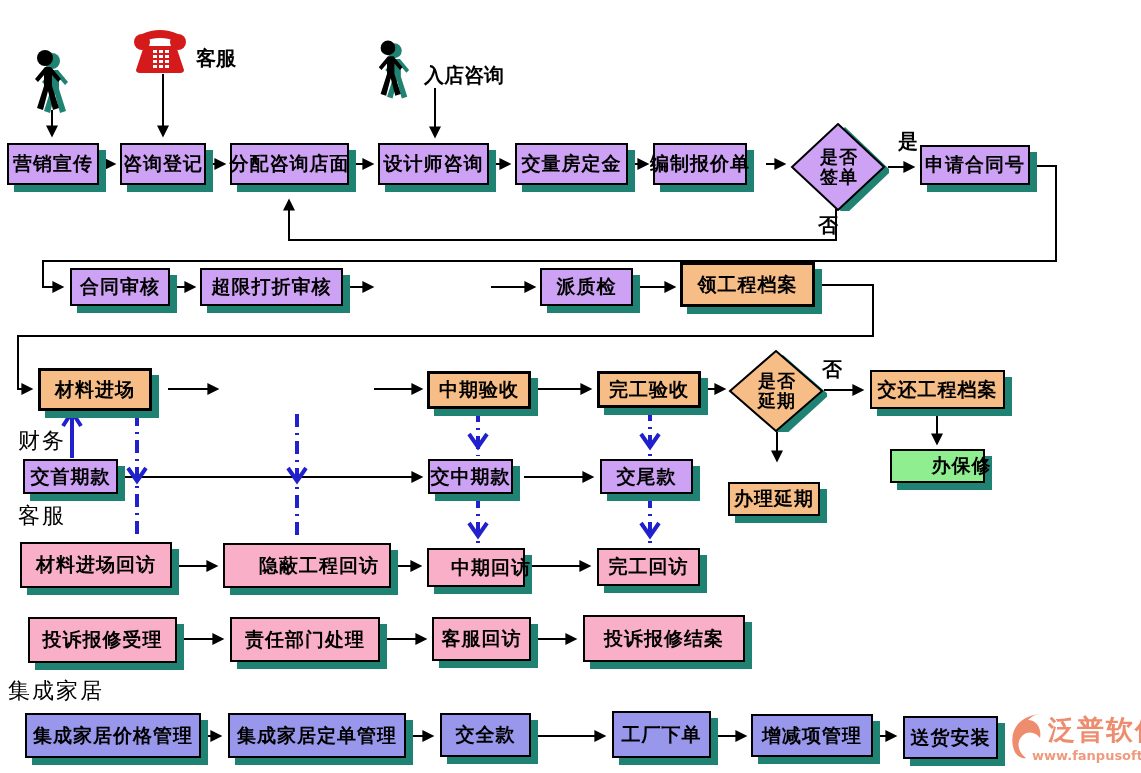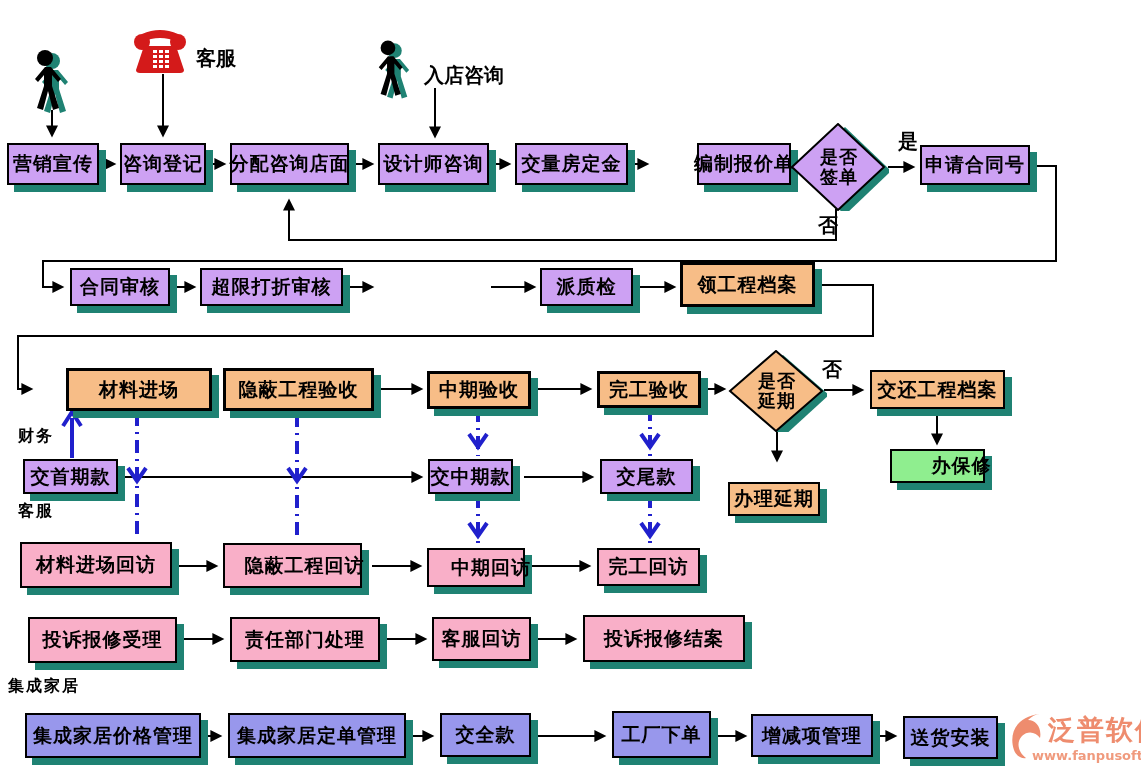--- a/index.html
+++ b/index.html
@@ -12,21 +12,21 @@
     border:2px solid #000;box-shadow:7px 7px 0 #1f8273;
     font-weight:bold;font-size:19px;letter-spacing:1px;white-space:nowrap;
     z-index:3;box-sizing:border-box;
   }
   .thick{border-width:3px;font-family:Liberation Serif, serif;}
   .lilac{background:#cda1f3;}
   .peri{background:#9897ec;}
   .orange{background:#f7bd87;}
   .pink{background:#f9afc8;}
   .green{background:#8fee8f;}
-  .sec-label{position:absolute;font-weight:bold;font-size:16px;letter-spacing:2px;z-index:4;}
+  .sec-label{position:absolute;font-weight:normal;font-size:22px;letter-spacing:2px;z-index:4;}
   .small-label{position:absolute;font-weight:bold;font-size:20px;z-index:4;}
   .diamond{position:absolute;z-index:3;}
   .diamond .dlabel{
     position:absolute;left:0;top:0;width:100%;height:100%;
     display:flex;flex-direction:column;align-items:center;justify-content:center;
     font-weight:bold;font-size:18px;line-height:1.1;letter-spacing:1px;
   }
   .icon{position:absolute;z-index:4;}
   #wires{position:absolute;left:0;top:0;z-index:1;}
   #logo{position:absolute;left:1006px;top:704px;width:135px;height:66px;z-index:5;}
@@ -180,42 +180,41 @@
   <div class="small-label" style="left:822px;top:356px;">否</div>
   <div class="sec-label" style="left:18px;top:426px;">财务</div>
   <div class="sec-label" style="left:18px;top:501px;">客服</div>
   <div class="sec-label" style="left:8px;top:676px;">集成家居</div>
 
   <div class="node lilac" style="left:7px;top:143px;width:92px;height:42px;">营销宣传</div>
   <div class="node lilac" style="left:120px;top:143px;width:86px;height:42px;">咨询登记</div>
   <div class="node lilac" style="left:230px;top:143px;width:119px;height:42px;">分配咨询店面</div>
   <div class="node lilac" style="left:378px;top:143px;width:111px;height:42px;">设计师咨询</div>
   <div class="node lilac" style="left:515px;top:143px;width:113px;height:42px;">交量房定金</div>
-  <div class="node lilac" style="left:653px;top:143px;width:94px;height:42px;margin-left:44px;">编制报价单</div>
+  <div class="node lilac" style="left:653px;top:143px;width:94px;height:42px;">编制报价单</div>
 
   <div class="diamond" style="left:789px;top:123px;width:100px;height:88px;">
     <svg width="100" height="88" viewBox="0 0 100 88">
       <polygon points="56,4 102,48 56,92 10,48" fill="#1f8273"></polygon>
       <polygon points="49,1 95,44 49,87 3,44" fill="#cda1f3" stroke="#000" stroke-width="2"></polygon>
     </svg>
     <div class="dlabel">
       <span>是否</span>
       <span>签单</span>
     </div>
   </div>
 
   <div class="node lilac" style="left:920px;top:145px;width:110px;height:40px;">申请合同号</div>
 
   <div class="node lilac" style="left:70px;top:268px;width:100px;height:38px;">合同审核</div>
   <div class="node lilac" style="left:200px;top:268px;width:143px;height:38px;">超限打折审核</div>
   <div class="node lilac" style="left:540px;top:268px;width:93px;height:38px;">派质检</div>
   <div class="node orange thick" style="left:680px;top:262px;width:135px;height:45px;">领工程档案</div>
 
-  <div class="node orange thick" style="left:38px;top:368px;width:146px;height:43px;margin-left:28px;">材料进场</div>
-  <div class="node orange thick" style="left:223px;top:368px;width:151px;height:43px;">隐蔽工程验收</div>
+  <div class="node orange thick" style="left:38px;top:368px;width:114px;height:43px;">材料进场</div>
   <div class="node orange thick" style="left:427px;top:371px;width:104px;height:38px;">中期验收</div>
   <div class="node orange thick" style="left:597px;top:371px;width:104px;height:37px;">完工验收</div>
 
   <div class="diamond" style="left:727px;top:350px;width:100px;height:82px;">
     <svg width="100" height="82" viewBox="0 0 100 82">
       <polygon points="56,5 102,45 56,87 10,45" fill="#1f8273"></polygon>
       <polygon points="49,1 95,41 49,81 3,41" fill="#f7bd87" stroke="#000" stroke-width="2"></polygon>
     </svg>
     <div class="dlabel">
       <span>是否</span>
@@ -225,21 +224,21 @@
 
   <div class="node orange" style="left:870px;top:370px;width:135px;height:39px;">交还工程档案</div>
   <div class="node orange" style="left:728px;top:466px;width:92px;height:34px;margin-top:16px;">办理延期</div>
   <div class="node green" style="left:890px;top:449px;width:95px;height:34px;padding-left:48px;">办保修</div>
 
   <div class="node lilac" style="left:23px;top:459px;width:95px;height:35px;">交首期款</div>
   <div class="node lilac" style="left:428px;top:459px;width:85px;height:35px;">交中期款</div>
   <div class="node lilac" style="left:600px;top:459px;width:93px;height:35px;">交尾款</div>
 
   <div class="node pink" style="left:20px;top:542px;width:152px;height:46px;">材料进场回访</div>
-  <div class="node pink" style="left:223px;top:543px;width:139px;height:45px;padding-left:24px;">隐蔽工程回访</div>
+  <div class="node pink" style="left:223px;top:543px;width:168px;height:45px;padding-left:24px;">隐蔽工程回访</div>
   <div class="node pink" style="left:427px;top:548px;width:98px;height:39px;padding-left:30px;">中期回访</div>
   <div class="node pink" style="left:597px;top:548px;width:103px;height:38px;">完工回访</div>
 
   <div class="node pink" style="left:28px;top:617px;width:149px;height:46px;">投诉报修受理</div>
   <div class="node pink" style="left:230px;top:617px;width:150px;height:45px;">责任部门处理</div>
   <div class="node pink" style="left:432px;top:617px;width:99px;height:44px;">客服回访</div>
   <div class="node pink" style="left:583px;top:615px;width:162px;height:47px;">投诉报修结案</div>
 
   <div class="node peri" style="left:25px;top:713px;width:176px;height:45px;">集成家居价格管理</div>
   <div class="node peri" style="left:228px;top:713px;width:178px;height:45px;">集成家居定单管理</div>

